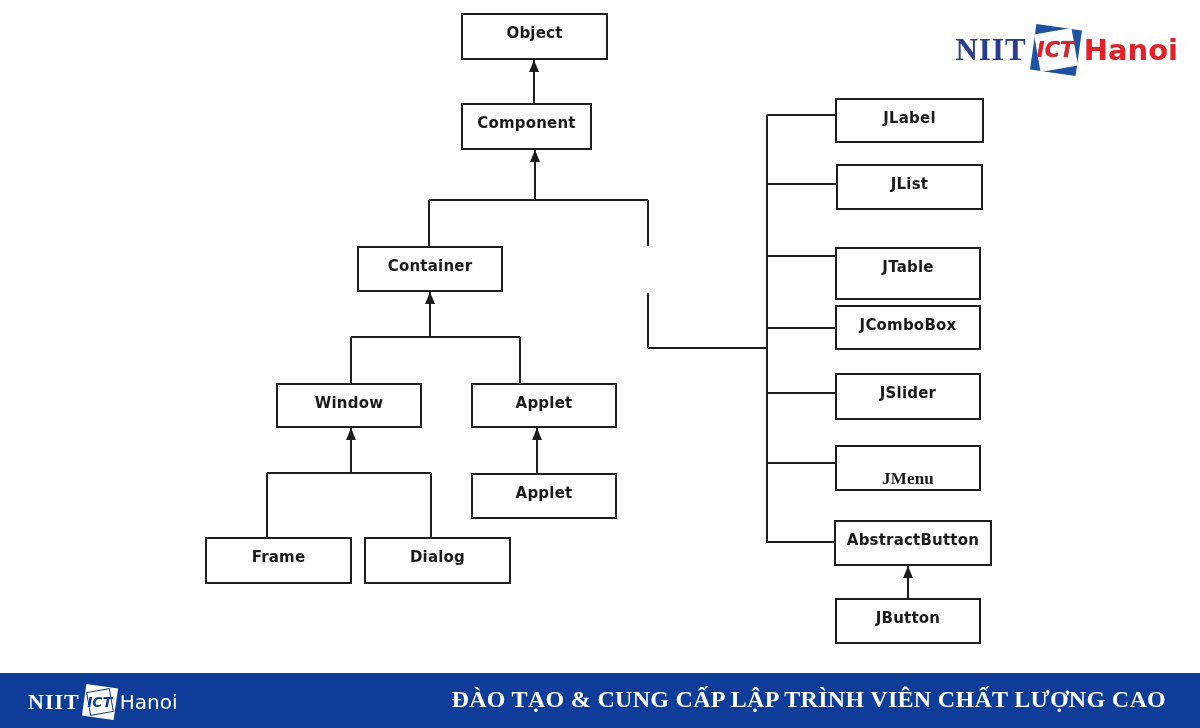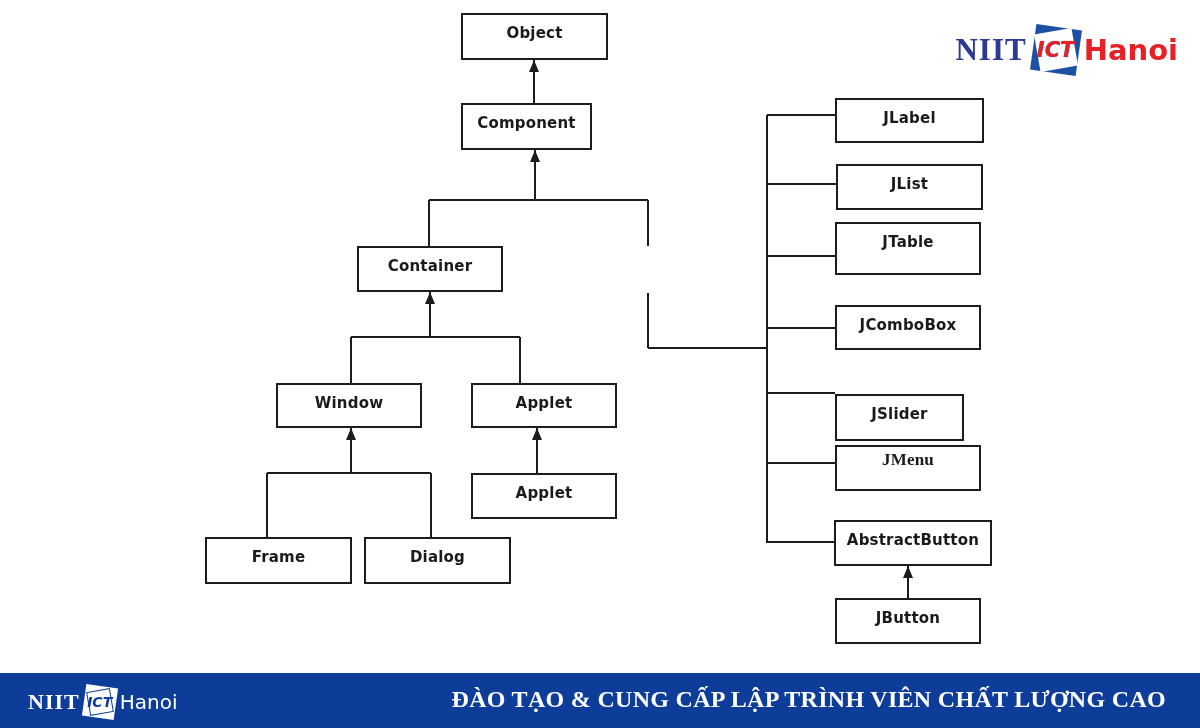--- a/index.html
+++ b/index.html
@@ -7,21 +7,21 @@
     position:relative;width:1200px;height:728px;background:#ffffff;overflow:hidden;
     font-family:"DejaVu Sans",sans-serif;
   }
   
   .node{
     position:absolute;box-sizing:border-box;background:#ffffff;
     border:2px solid #1c1c1c;display:flex;justify-content:center;
     align-items:flex-start;padding-top:9px;
     font-weight:bold;font-size:15px;color:#1a1a1a;letter-spacing:.2px;
   }
-  .node.serif{font-family:"Liberation Serif","DejaVu Serif",serif;font-size:17px;padding-top:3px;}
+  .node.serif{font-family:"Liberation Serif","DejaVu Serif",serif;font-size:17px;padding-top:22px;}
   
   .vline,.hline{position:absolute;background:#1c1c1c;}
   .vline{width:1.7px;}
   .hline{height:1.7px;}
   .arrow-up{
     position:absolute;width:0;height:0;
     border-left:5.5px solid transparent;border-right:5.5px solid transparent;
     border-bottom:12px solid #1c1c1c;
   }
   
@@ -104,23 +104,23 @@
   <div class="node" style="left:461px;top:13px;width:147px;height:47px">Object</div>
   <div class="node" style="left:461px;top:103px;width:131px;height:47px">Component</div>
   <div class="node" style="left:357px;top:246px;width:146px;height:46px">Container</div>
   <div class="node" style="left:276px;top:383px;width:146px;height:45px">Window</div>
   <div class="node" style="left:471px;top:383px;width:146px;height:45px">Applet</div>
   <div class="node" style="left:471px;top:473px;width:146px;height:46px">Applet</div>
   <div class="node" style="left:205px;top:537px;width:147px;height:47px">Frame</div>
   <div class="node" style="left:364px;top:537px;width:147px;height:47px">Dialog</div>
   <div class="node" style="left:835px;top:98px;width:149px;height:45px">JLabel</div>
   <div class="node" style="left:836px;top:164px;width:147px;height:46px">JList</div>
-  <div class="node" style="left:835px;top:222px;width:146px;height:53px">JTable</div>
+  <div class="node" style="left:835px;top:247px;width:146px;height:53px">JTable</div>
   <div class="node" style="left:835px;top:305px;width:146px;height:45px">JComboBox</div>
-  <div class="node" style="left:835px;top:394px;width:129px;height:47px">JSlider</div>
+  <div class="node" style="left:835px;top:373px;width:146px;height:47px">JSlider</div>
   <div class="node serif" style="left:835px;top:445px;width:146px;height:46px">JMenu</div>
   <div class="node" style="left:834px;top:520px;width:158px;height:46px">AbstractButton</div>
   <div class="node" style="left:835px;top:598px;width:146px;height:46px">JButton</div>
 
   <div class="logo logo-top">
     <span class="logo-niit">NIIT</span>
     <span class="logo-square">
       <span class="sq-outer"></span>
       <span class="sq-inner"></span>
       <span class="logo-ict">ICT</span>

